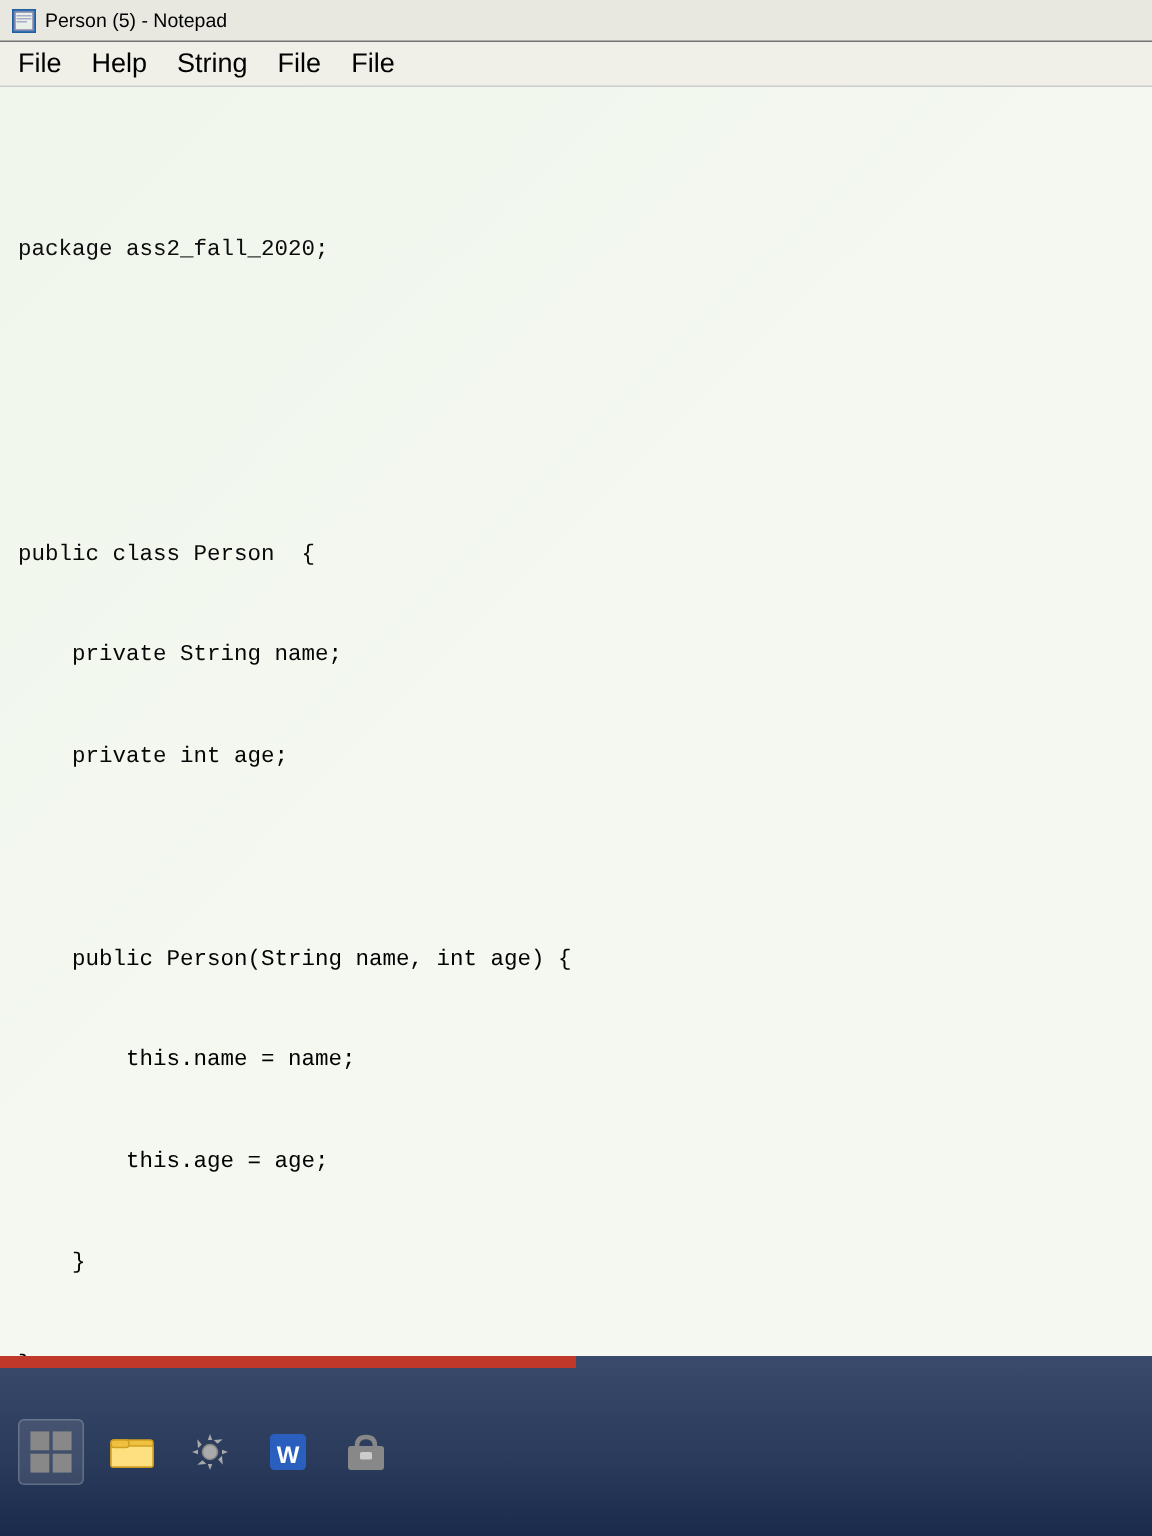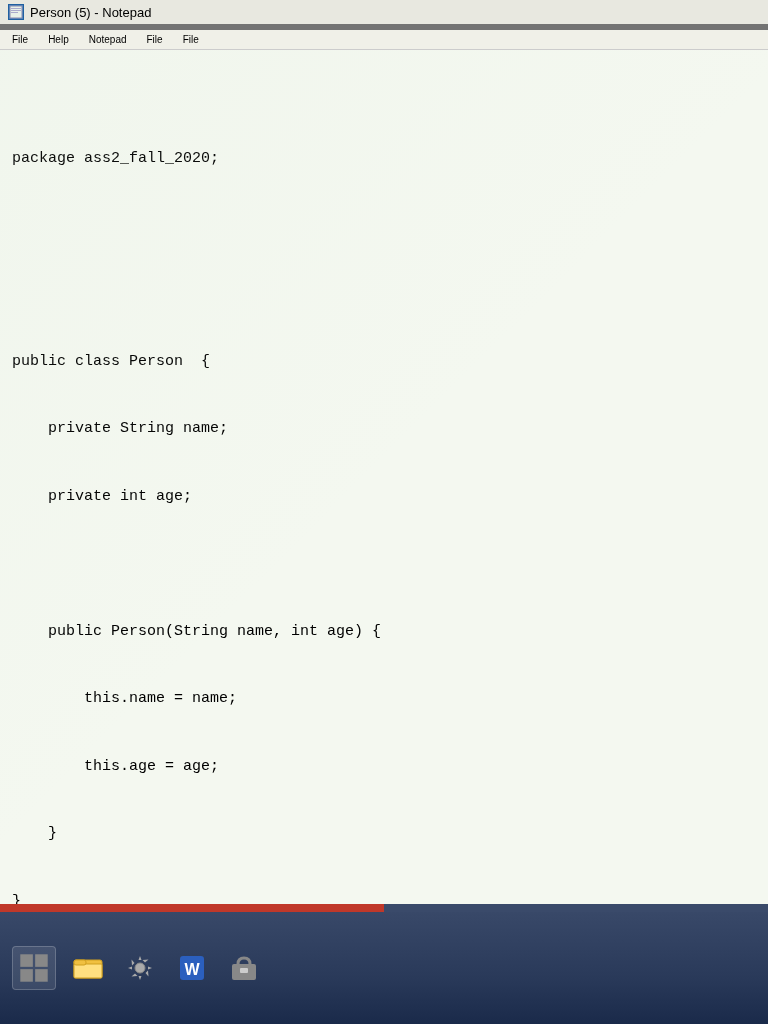--- a/index.html
+++ b/index.html
@@ -44,21 +44,21 @@
     
     .title-bar {
       background: #e8e8e0;
       padding: 4px 8px;
       font-family: Arial, sans-serif;
       font-size: 13px;
       color: #000;
       display: flex;
       align-items: center;
       gap: 6px;
-      border-bottom: 6px solid #737373;
+      border-bottom: 1px solid #737373;
       min-height: 28px;
     }
 
     .title-bar-icon {
       width: 16px;
       height: 16px;
       background: #4080c0;
       border: 1px solid #2060a0;
       display: inline-flex;
       align-items: center;
@@ -73,21 +73,21 @@
     }
 
     
     .menu-bar {
       background: #f0f0e8;
       padding: 2px 4px;
       display: flex;
       gap: 4px;
       border-bottom: 1px solid #ccc;
       font-family: Arial, sans-serif;
-      font-size: 10px;
+      font-size: 18px;
     }
 
     .menu-item {
       padding: 2px 8px;
       cursor: pointer;
       color: #000;
     }
 
     
     .editor-area {
@@ -194,21 +194,21 @@
           <rect x="2" y="5" width="10" height="1" fill="#aaaacc"></rect>
           <rect x="2" y="7" width="7" height="1" fill="#aaaacc"></rect>
         </svg>
       </div>
       <span class="title-bar-text">Person (5) - Notepad</span>
     </div>
 
     <div class="menu-bar">
       <span class="menu-item">File</span>
       <span class="menu-item">Help</span>
-      <span class="menu-item">Notepad</span>
+      <span class="menu-item">String</span>
       <span class="menu-item">File</span>
       <span class="menu-item">File</span>
     </div>
 
     <div class="editor-area">
       <div class="editor-content">
         <span class="code-line">package ass2_fall_2020;</span>
         <span class="code-line">&nbsp;</span>
         <span class="code-line">&nbsp;</span>
         <span class="code-line">public class Person  {</span>

